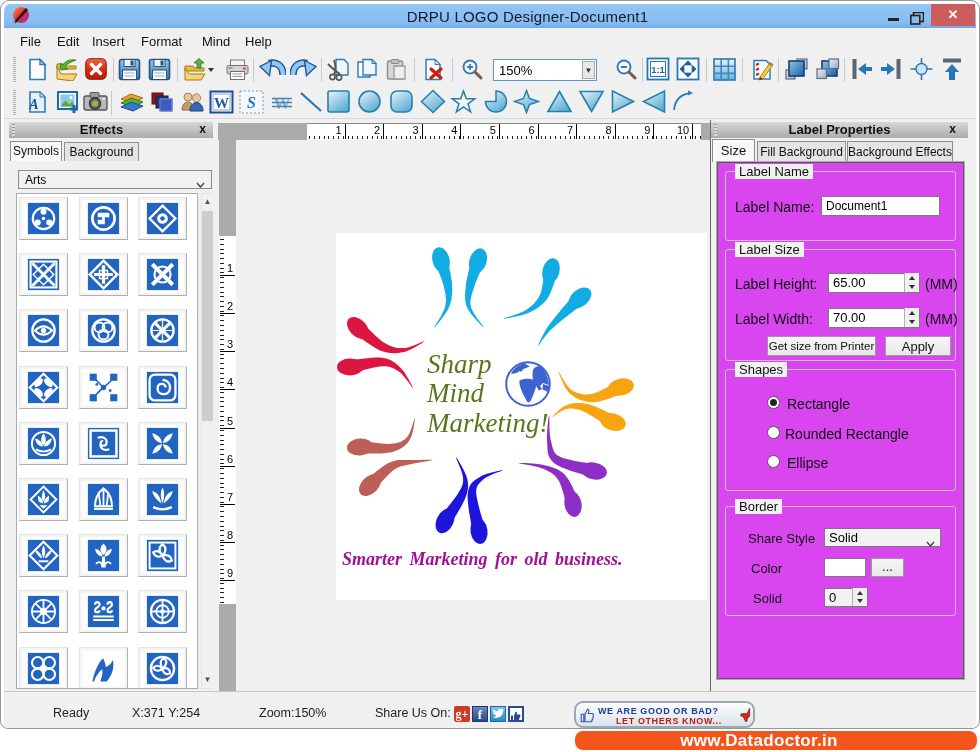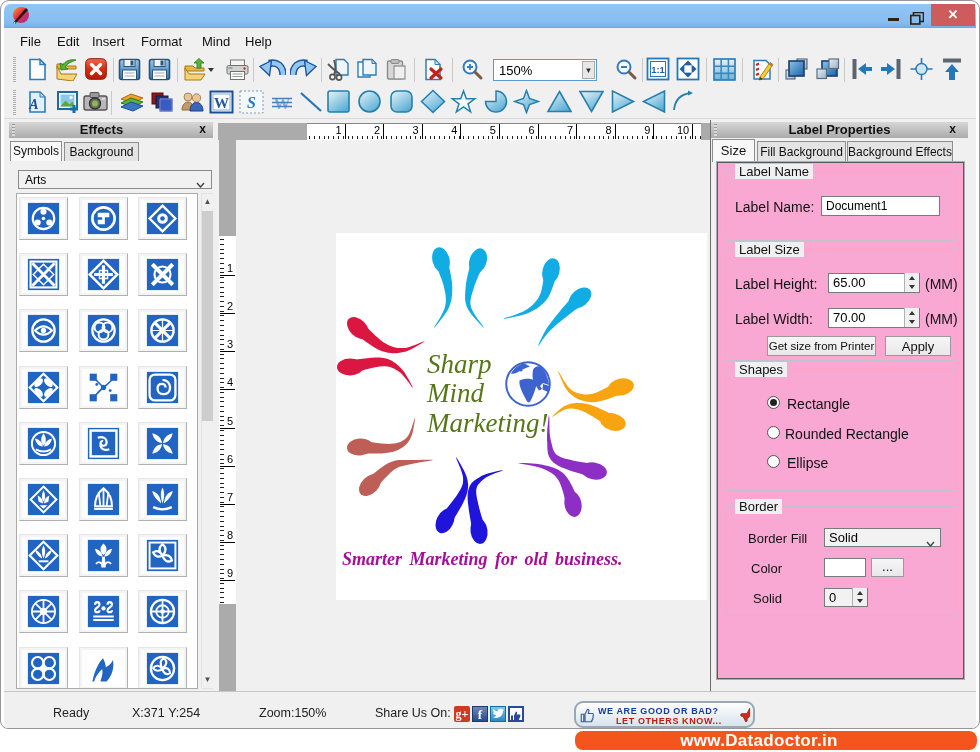--- a/index.html
+++ b/index.html
@@ -38,21 +38,21 @@
 #hruler{position:absolute;left:5px;top:3px;width:494px;height:17px;background:#ababab}
 #hruler .white{position:absolute;left:89px;top:0;width:394px;height:17px;background:#fff;border-top:1px solid #888}
 #vruler{position:absolute;left:6px;top:3px;width:17px;height:568px;background:#ababab}
 #vruler .white{position:absolute;left:0;top:113px;width:17px;height:368px;background:#fff}
 .rnum{position:absolute;font-size:11px;color:#000;font-family:"Liberation Sans",sans-serif}
 .htick{position:absolute;top:1px;width:1px;height:15px;background:#000}
 .vtick{position:absolute;left:1px;height:1px;width:15px;background:#000}
 #page{position:absolute;left:123px;top:113px;width:371px;height:367px;background:#fff}
 
 #rpanel{position:absolute;right:0;top:1px;width:266px;bottom:0;background:#f0f0f0;border-left:1px solid #6c6c6c}
-#rbox{position:absolute;left:6px;top:42px;width:247px;height:517px;border:1px solid #5a5a5a;outline:1px solid #adadad;background:#f9a8d4}
+#rbox{position:absolute;left:6px;top:42px;width:247px;height:517px;border:1px solid #5a5a5a;outline:1px solid #adadad;background:#d946ef}
 .group{position:absolute;border:1px solid #c3c3c3;border-radius:3px}
 .glabel{position:absolute;top:-8px;left:9px;background:#f0f0f0;padding:0 4px;font-size:13px;color:#111}
 .flabel{position:absolute;font-size:14px;color:#111}
 .input{position:absolute;background:#fff;border:1px solid #7a7a7a;font-size:13px;padding:1px 4px;color:#000}
 .spin{position:absolute;width:15px;background:#f0f0f0;border-left:1px solid #b0b0b0}
 .spin::before{content:"";position:absolute;left:4px;top:3px;border-left:3.5px solid transparent;border-right:3.5px solid transparent;border-bottom:4.5px solid #333}
 .spin::after{content:"";position:absolute;left:4px;bottom:3px;border-left:3.5px solid transparent;border-right:3.5px solid transparent;border-top:4.5px solid #333}
 .btn{position:absolute;background:linear-gradient(#f6f6f6,#e8e8e8);border:1px solid #9a9a9a;font-size:13px;text-align:center;color:#111}
 .radio{position:absolute;width:13px;height:13px;border:1px solid #555;border-radius:50%;background:#fff}
 .radio.sel::after{content:"";position:absolute;left:2px;top:2px;width:7px;height:7px;background:#222;border-radius:50%}
@@ -69,20 +69,21 @@
             <linearGradient id="ag" x1="0" y1="0" x2="1" y2="1">
               <stop offset="0" stop-color="#f9a13c"></stop>
               <stop offset="0.45" stop-color="#e8303a"></stop>
               <stop offset="1" stop-color="#a02ba0"></stop>
             </linearGradient>
           </defs>
           <circle cx="10" cy="9" r="8" fill="url(#ag)"></circle>
           <path d="M2,17 L15,2 L17,4 L4,18 Z" fill="#1a1a1a"></path>
           <path d="M2,17 L4.5,15.5 L4,18 Z" fill="#e8e8e8"></path>
         </svg></div>
+    <div id="title">DRPU LOGO Designer-Document1</div>
     <div id="btn-min"></div>
     <div id="btn-max"><svg width="14" height="13" viewBox="0 0 14 13">
           <rect x="3.5" y="0.5" width="10" height="9" fill="none" stroke="#2a2118" stroke-width="1.6"></rect>
           <rect x="0.8" y="3.5" width="9" height="8.5" fill="#84bcf0" stroke="#2a2118" stroke-width="1.6"></rect>
         </svg></div>
     <div id="btn-close">✕</div>
   </div>
   <div id="menubar">
     <span class="menu" style="left:16px">File</span>
     <span class="menu" style="left:53px">Edit</span>
@@ -982,21 +983,21 @@
             <span class="glabel">Shapes</span>
           <div class="radio sel" style="left:41px;top:26px"></div>
             <div class="flabel" style="left:61px;top:26px">Rectangle</div>
           <div class="radio" style="left:41px;top:56px"></div>
             <div class="flabel" style="left:59px;top:56px">Rounded Rectangle</div>
           <div class="radio" style="left:41px;top:85px"></div>
             <div class="flabel" style="left:61px;top:85px">Ellipse</div>
         </div>
         <div class="group" style="left:7px;top:343px;width:231px;height:110px">
             <span class="glabel">Border</span>
-          <div class="flabel" style="left:22px;top:24px;font-size:13px">Border Fill</div>
+          <div class="flabel" style="left:22px;top:24px;font-size:13px">Share Style</div>
           <div class="input" style="left:98px;top:21px;width:117px;height:19px;background:#f2f2f2">Solid<span style="position:absolute;right:5px;top:6px"><svg width="9" height="6" viewBox="0 0 9 6">
                   <path d="M1,1 L4.5,5 L8,1" fill="none" stroke="#444" stroke-width="1.4"></path>
                 </svg></span></div>
           <div class="flabel" style="left:25px;top:54px;font-size:13px">Color</div>
           <div class="input" style="left:98px;top:51px;width:42px;height:19px"></div>
           <div class="btn" style="left:145px;top:51px;width:33px;height:19px;line-height:16px">...</div>
           <div class="flabel" style="left:27px;top:84px;font-size:13px">Solid</div>
           <div class="input" style="left:98px;top:81px;width:44px;height:19px;background:#f2f2f2">0<span class="spin" style="right:0;top:-1px;height:18px"></span></div>
         </div>
       </div>

